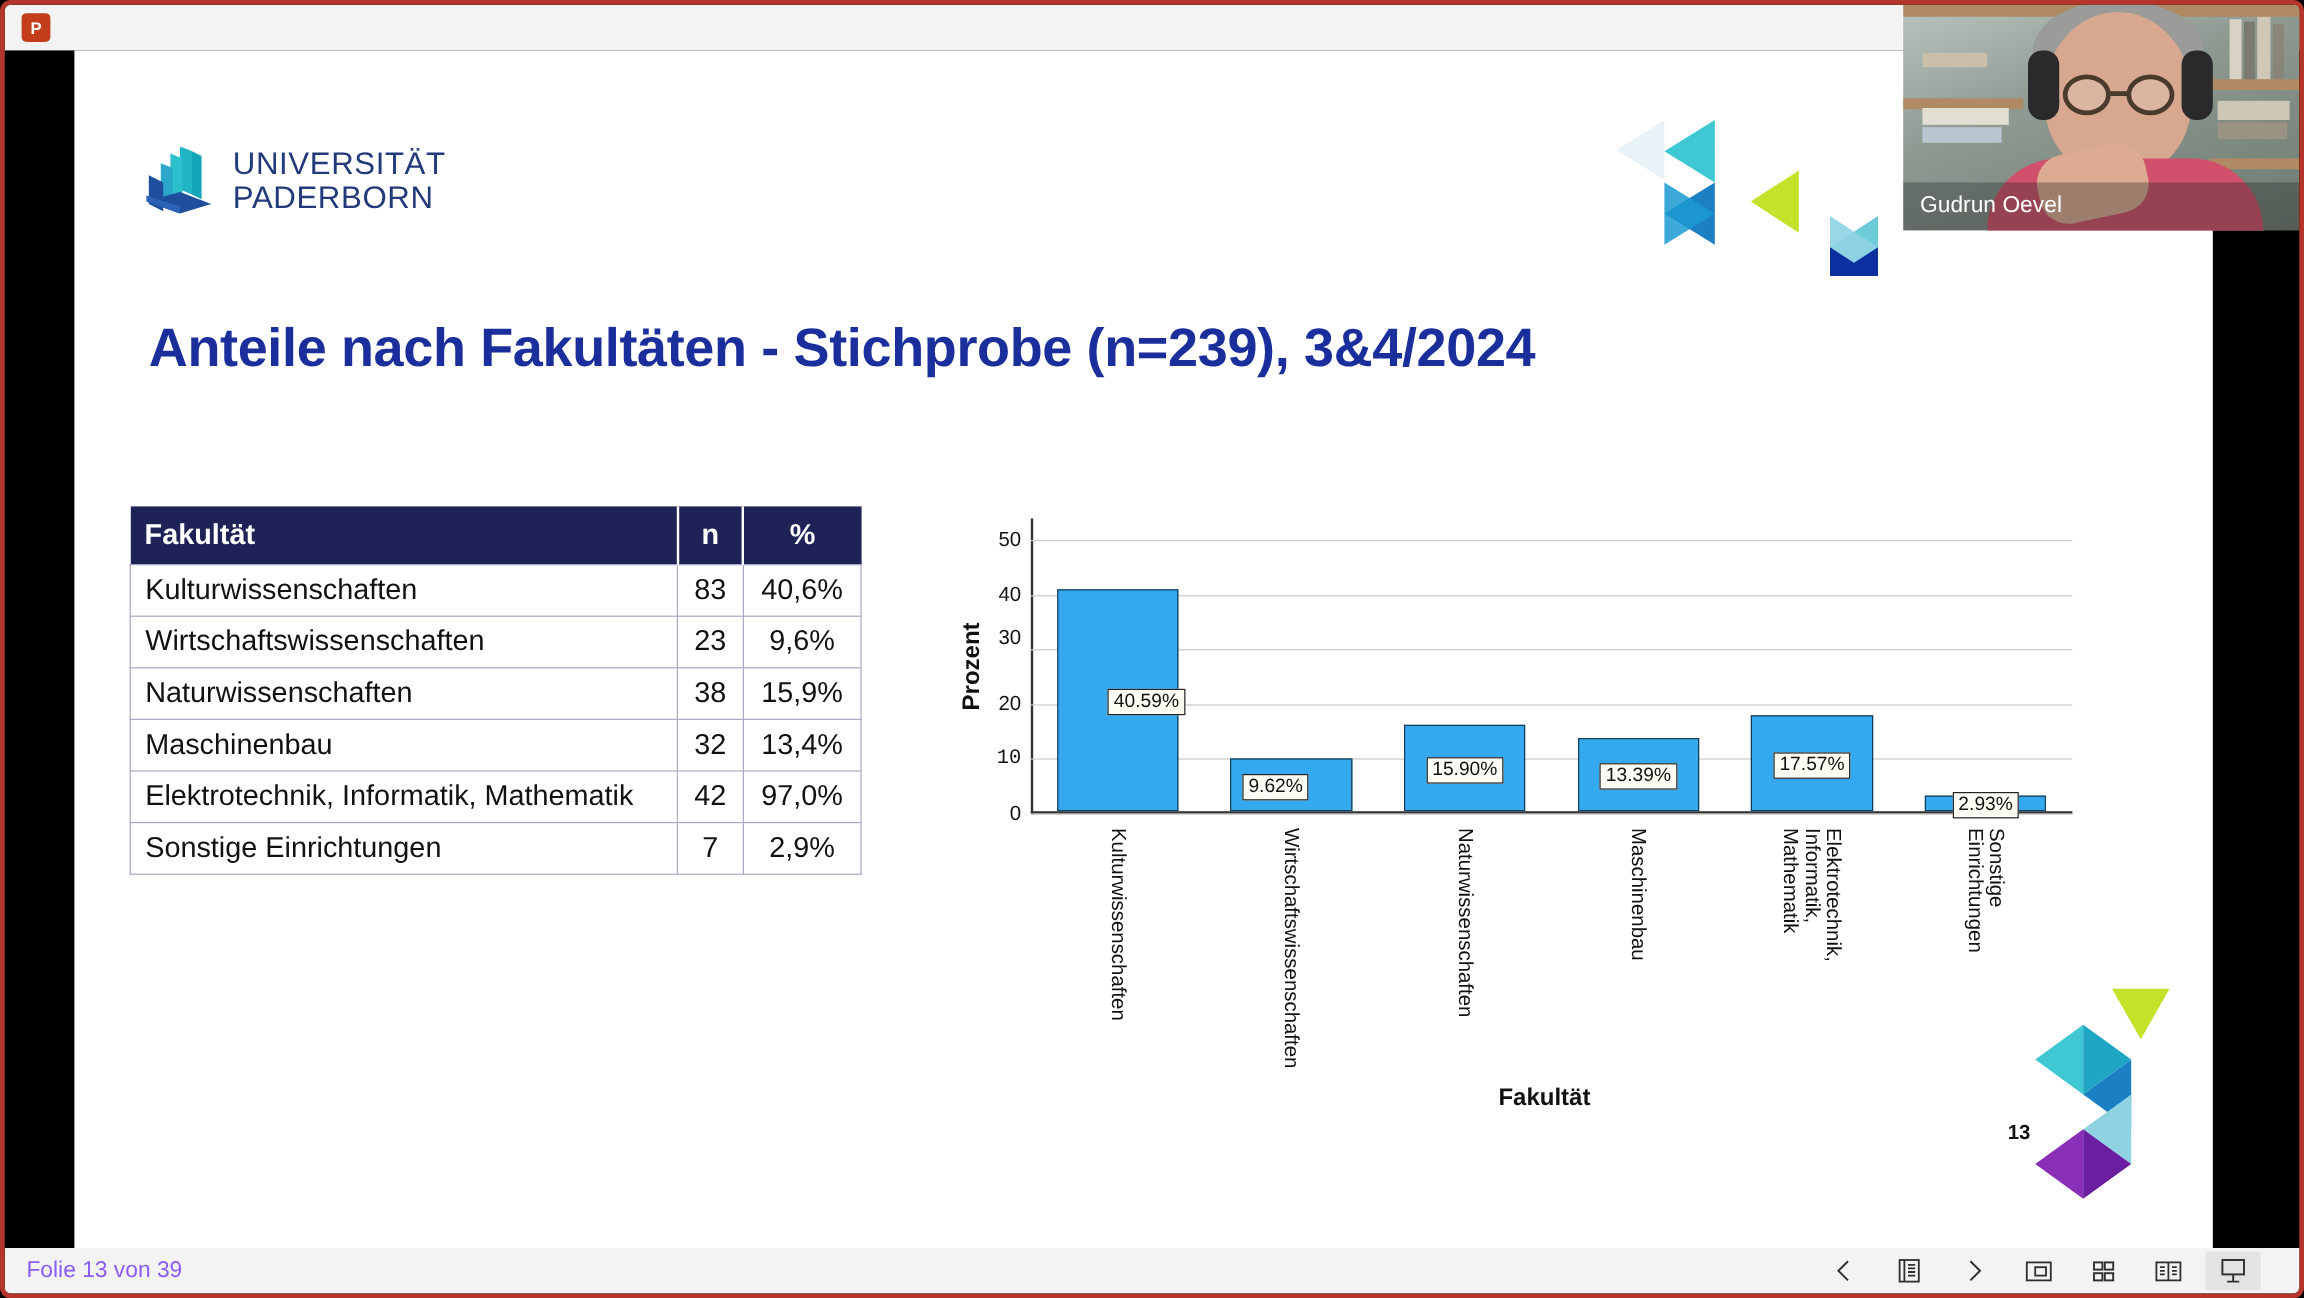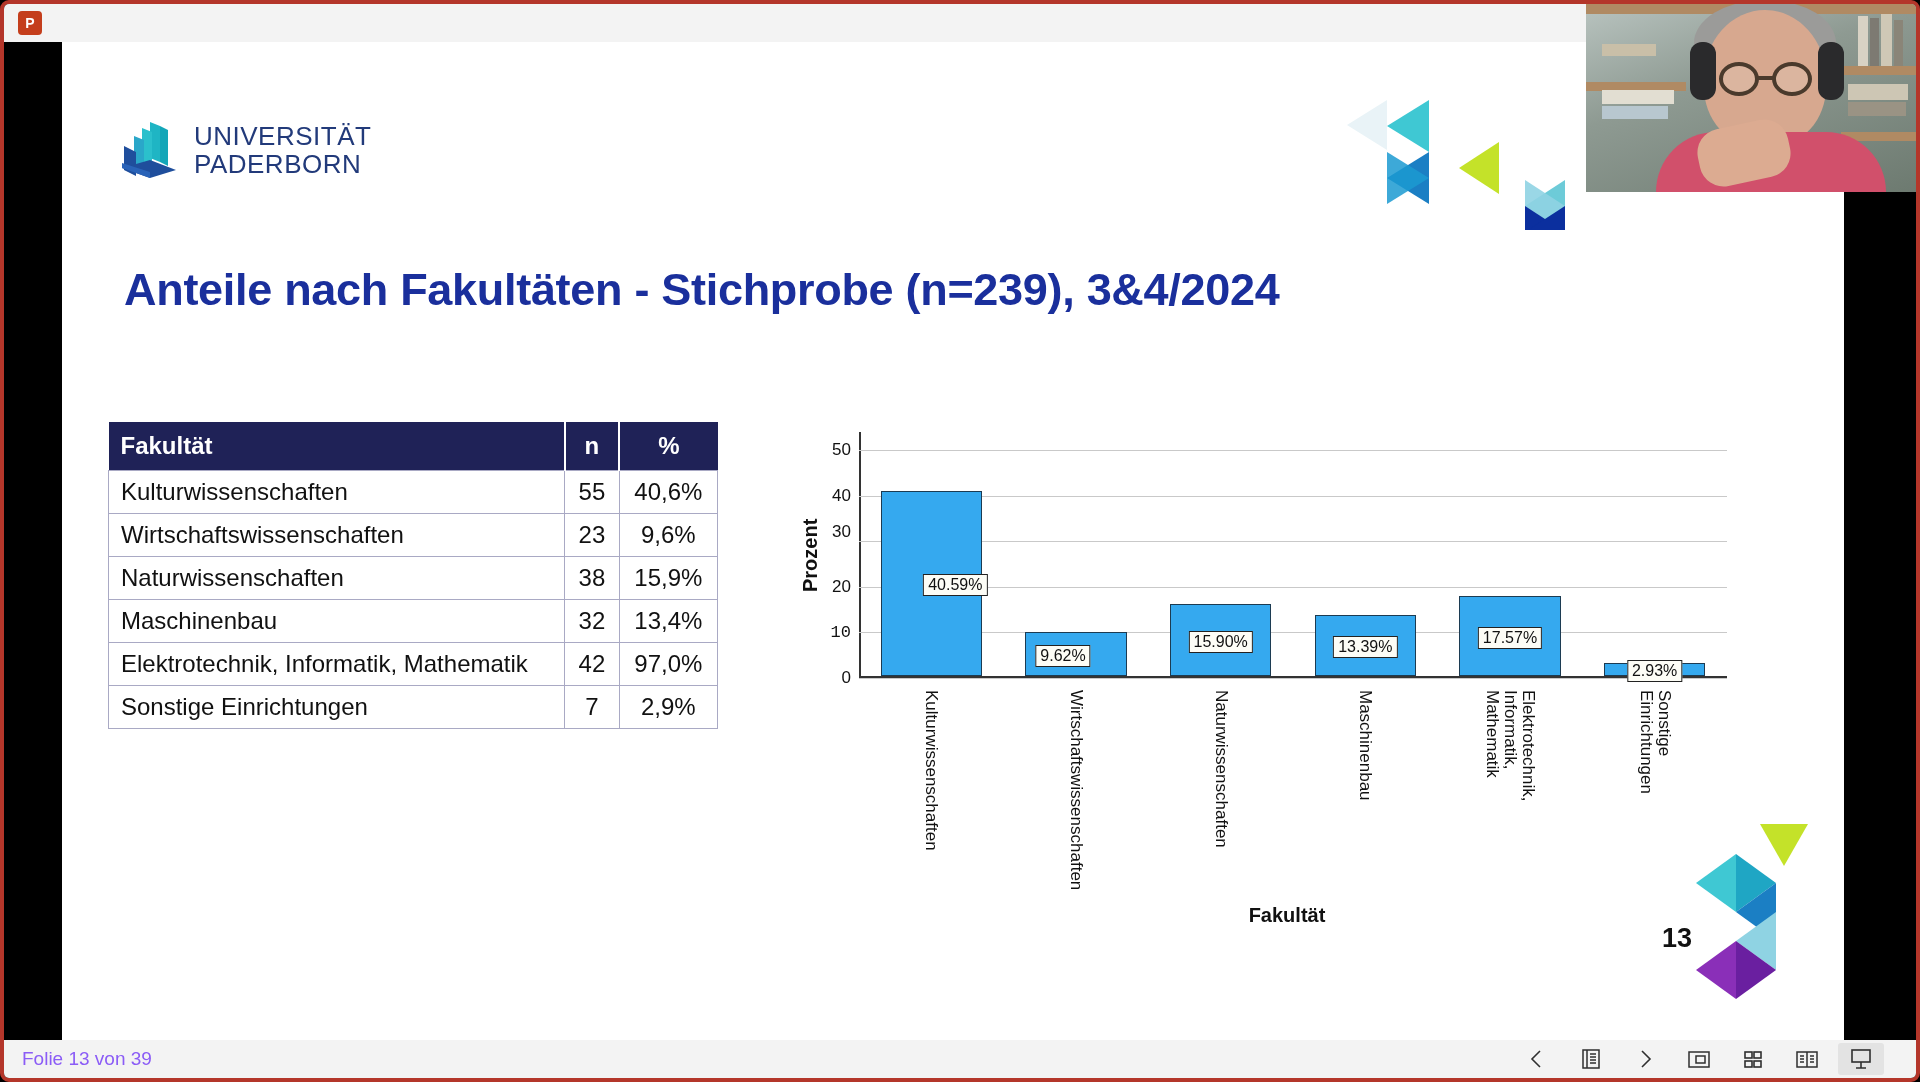--- a/index.html
+++ b/index.html
@@ -161,21 +161,21 @@
   }
   #x-axis-title {
     position: absolute; left: 0; right: 0; top: 462px;
     text-align: center;
     font-size: 20px; font-weight: bold; color: #111;
   }
 
   
   #page-number {
     position: absolute; right: 152px; bottom: 94px;
-    font-size: 27px; font-weight: bold; color: #111;
+    font-size: 17px; font-weight: bold; color: #111;
   }
 
   
   .deco { position: absolute; }
 
   
   #webcam {
     position: absolute; right: 0; top: 0;
     width: 330px; height: 188px;
     overflow: hidden;
@@ -308,21 +308,21 @@
         <thead>
           <tr>
             <th>Fakultät</th>
             <th class="num">n</th>
             <th class="num">%</th>
           </tr>
         </thead>
         <tbody id="fac-tbody">
             <tr>
               <td>Kulturwissenschaften</td>
-              <td class="num">55</td>
+              <td class="num">83</td>
               <td class="num">40,6%</td>
             </tr>
             <tr>
               <td>Wirtschaftswissenschaften</td>
               <td class="num">23</td>
               <td class="num">9,6%</td>
             </tr>
             <tr>
               <td>Naturwissenschaften</td>
               <td class="num">38</td>
@@ -419,20 +419,21 @@
       <div id="wc-hair"></div>
       <div id="wc-person-head"></div>
       <div id="wc-headphone-l"></div>
       <div id="wc-headphone-r"></div>
       <div class="wc-lens" id="wc-lens-l"></div>
       <div class="wc-lens" id="wc-lens-r"></div>
       <div id="wc-bridge"></div>
       <div id="wc-torso"></div>
       <div id="wc-hands"></div>
     </div>
+    <div id="webcam-name">Gudrun Oevel</div>
   </div>
 
   <div id="statusbar">
     <div id="slide-counter">Folie 13 von 39</div>
     <div id="status-controls">
 
       <div class="ctrl">
         <svg width="20" height="22" viewBox="0 0 20 22" fill="none" stroke="currentColor" stroke-width="1.6">
           <polyline points="13,3 5,11 13,19"></polyline>
         </svg>

